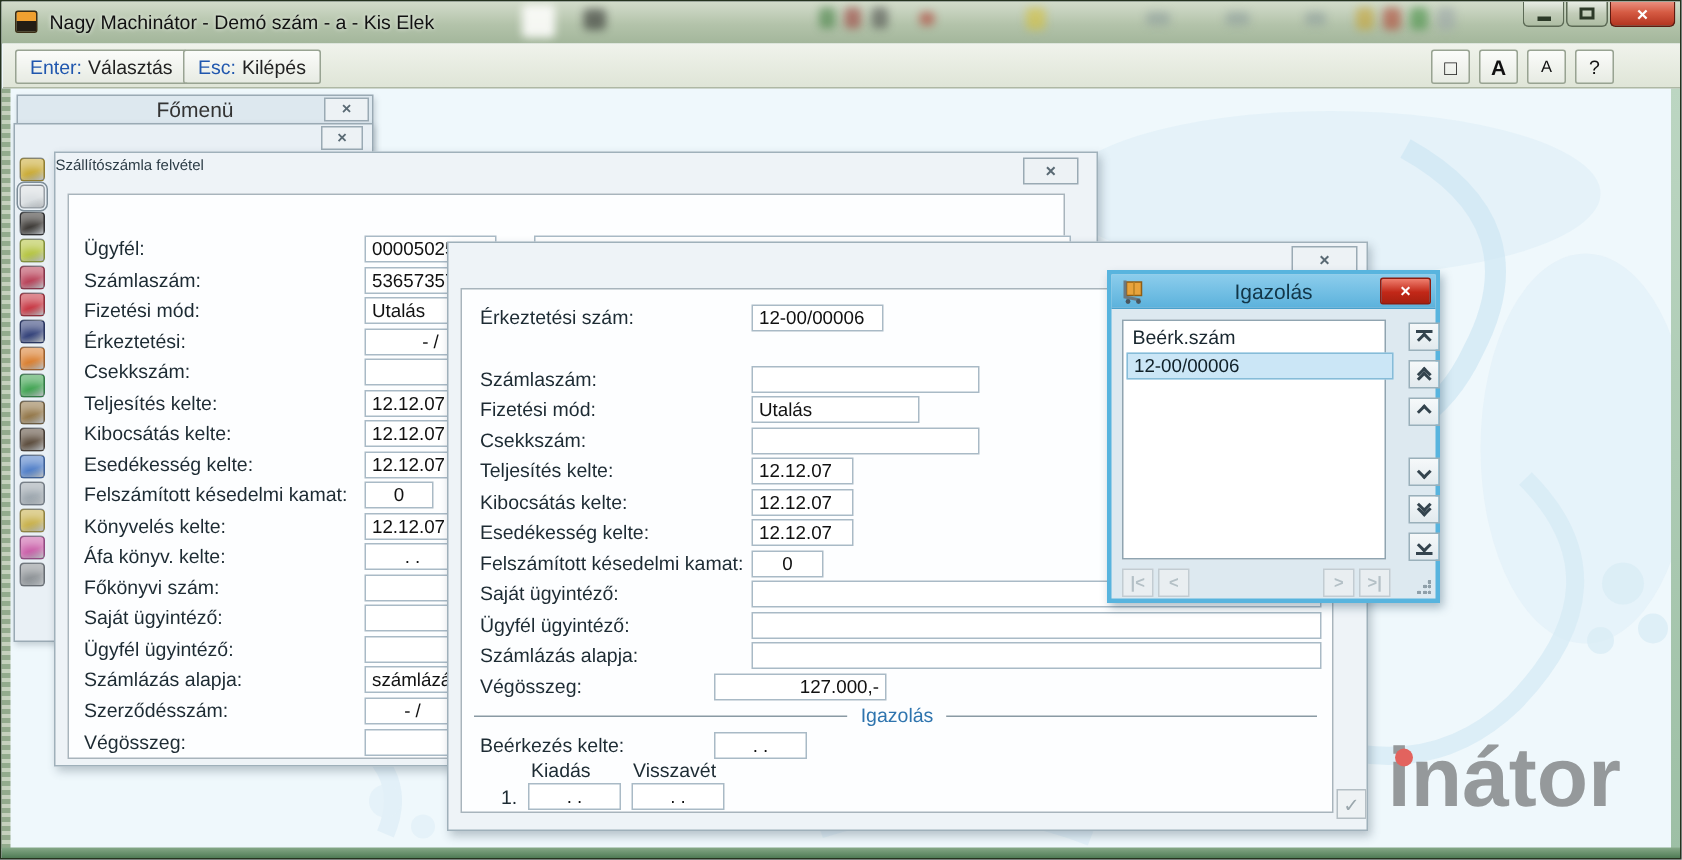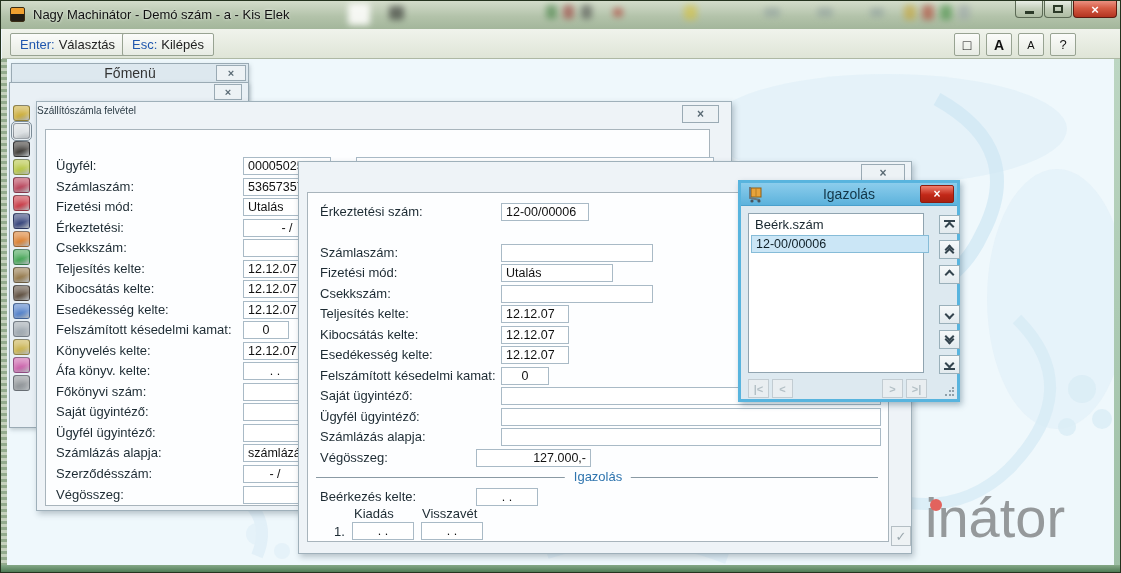--- a/index.html
+++ b/index.html
@@ -34,21 +34,21 @@
   .tsq{position:absolute;top:4px;width:26px;height:23px;background:linear-gradient(#fbfcfa,#e7ebe3);
     border:1px solid #98a392;border-radius:2px;display:flex;align-items:center;justify-content:center;
     font-size:13px;color:#111;cursor:pointer;}
   
   .client{position:absolute;left:6px;top:58px;width:1109px;height:508px;background:#eff8fc;z-index:0;}
   .sideborder{position:absolute;top:58px;width:6px;height:508px;z-index:15;
     background:repeating-linear-gradient(180deg,#93ab8d 0 3px,#c5d1bd 3px 6px);}
   .sideborder.left{left:0;} .sideborder.right{right:0;background:linear-gradient(#bcd6c2,#9dbfa5);}
   .bottomborder{position:absolute;left:0;bottom:0;width:1121px;height:7px;z-index:15;
     background:linear-gradient(#86a988,#4f7b55);}
-  .watermark{position:absolute;left:924px;top:484px;z-index:1;font-size:56px;font-weight:normal;
+  .watermark{position:absolute;left:924px;top:484px;z-index:1;font-size:56px;font-weight:bold;
     color:#95999b;letter-spacing:0;}
   .wmdot{position:absolute;left:929px;top:498px;width:12px;height:12px;border-radius:50%;
     background:#e2635e;z-index:1;}
   
   .iwin{position:absolute;background:#e9f0f5;border:1px solid #9aaab4;box-shadow:1px 2px 4px rgba(60,80,90,.25);}
   .iwin .ititle{position:absolute;left:0;top:0;width:100%;height:19px;background:#dde8ef;
     text-align:center;font-size:14px;color:#333;line-height:19px;}
   .xbox{position:absolute;display:flex;align-items:center;justify-content:center;
     background:#edf2f5;border:1px solid #9aaab4;color:#5a6a74;font-weight:bold;cursor:pointer;}
   

